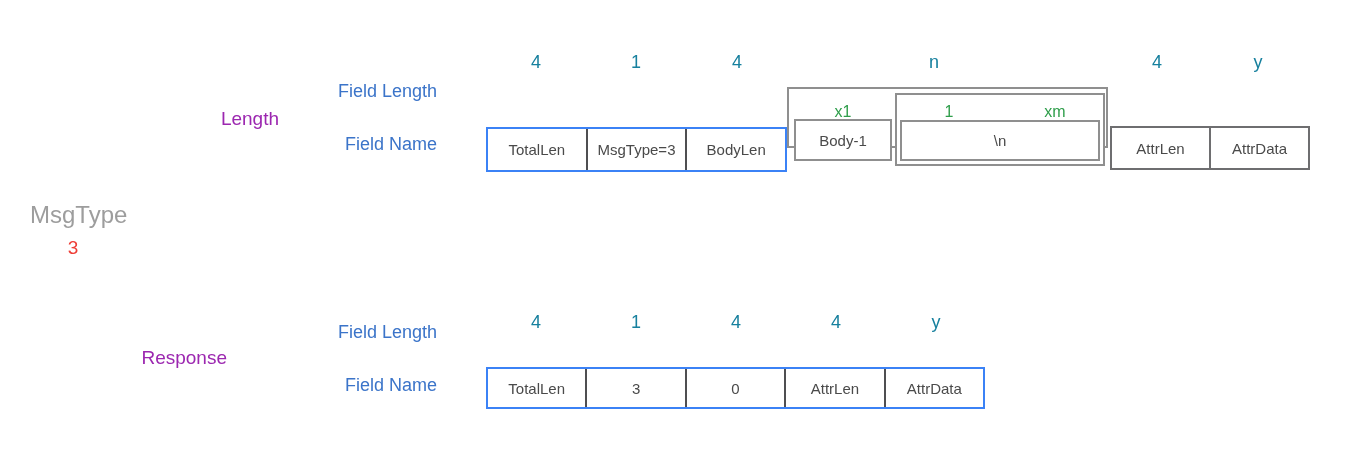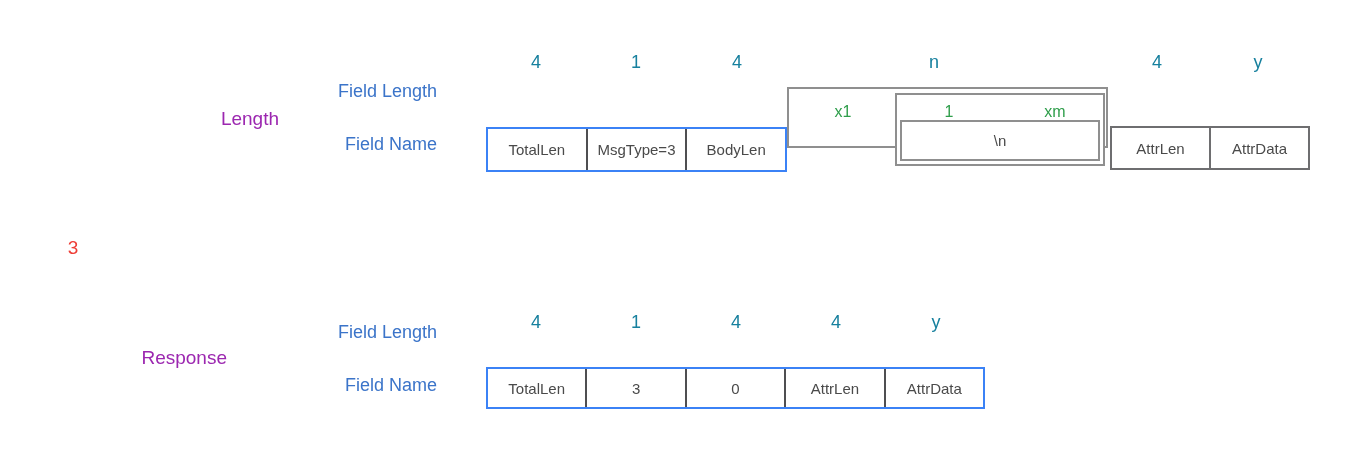--- a/index.html
+++ b/index.html
@@ -125,35 +125,37 @@
   <div class="blue-label" style="right:921px; top:133px">Field Name</div>
 
   <div class="row dark" style="left:486px; top:127px; width:301px; height:45px">
     <div class="cell">TotalLen</div>
     <div class="cell red">MsgType=3</div>
     <div class="cell">BodyLen</div>
   </div>
 
   <div class="group-box" style="left:787px; top:87px; width:321px; height:61px">
     <div class="num green" style="left:54px; top:14px">x1</div>
+    <div class="mini-box" style="left:5px; top:30px; width:98px; height:42px">Body-1</div>
 
     <div class="group-box" style="left:106px; top:4px; width:210px; height:73px">
       <div class="num green" style="left:52px;  top:8px">1</div>
       <div class="num green" style="left:158px; top:8px">xm</div>
       <div class="mini-row" style="left:3px; top:25px; width:200px; height:41px">
         <div class="cell red">\n</div>
       </div>
     </div>
   </div>
 
   <div class="row mid" style="left:1110px; top:126px; width:200px; height:44px">
     <div class="cell">AttrLen</div>
     <div class="cell">AttrData</div>
   </div>
 
+  <div class="msgtype-label" style="left:30px; top:201px">MsgType</div>
   <div class="msgtype-value" style="left:73px; top:237px">3</div>
 
   <div class="num" style="left:536px; top:312px">4</div>
   <div class="num" style="left:636px; top:312px">1</div>
   <div class="num" style="left:736px; top:312px">4</div>
   <div class="num" style="left:836px; top:312px">4</div>
   <div class="num" style="left:936px; top:312px">y</div>
 
   <div class="blue-label" style="right:921px; top:321px">Field Length</div>
   <div class="section-label" style="right:1131px; top:347px">Response</div>

